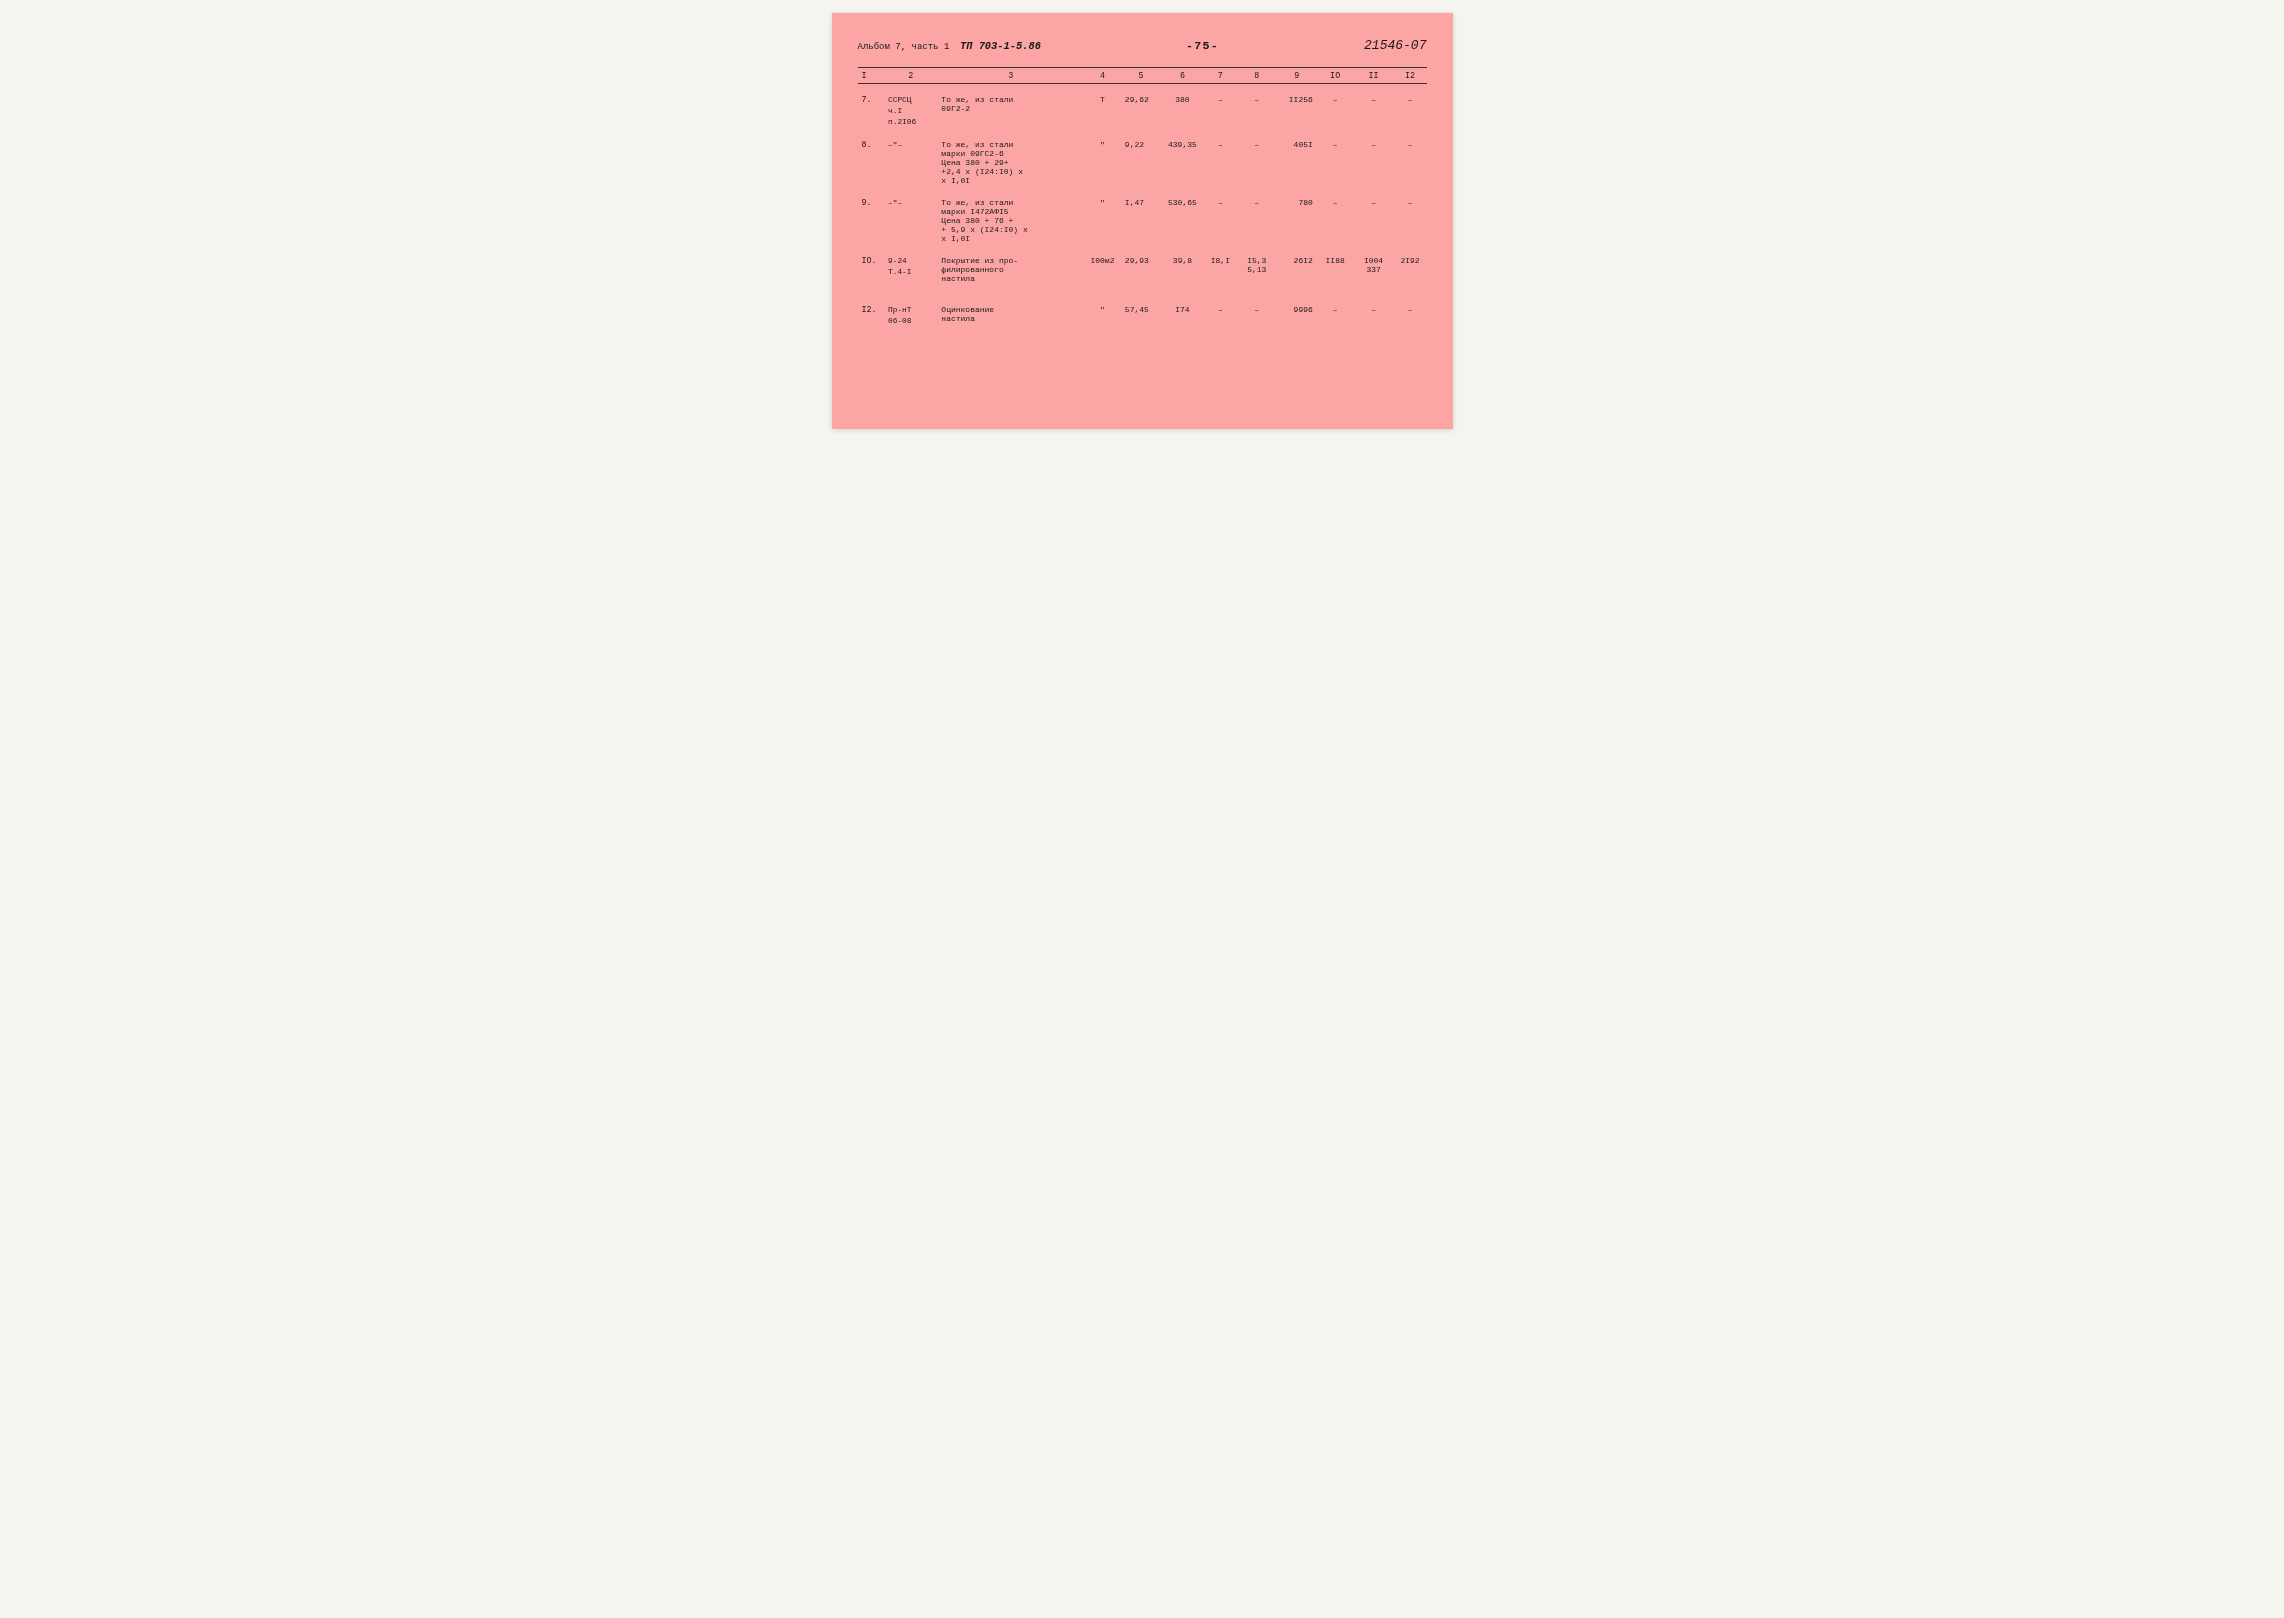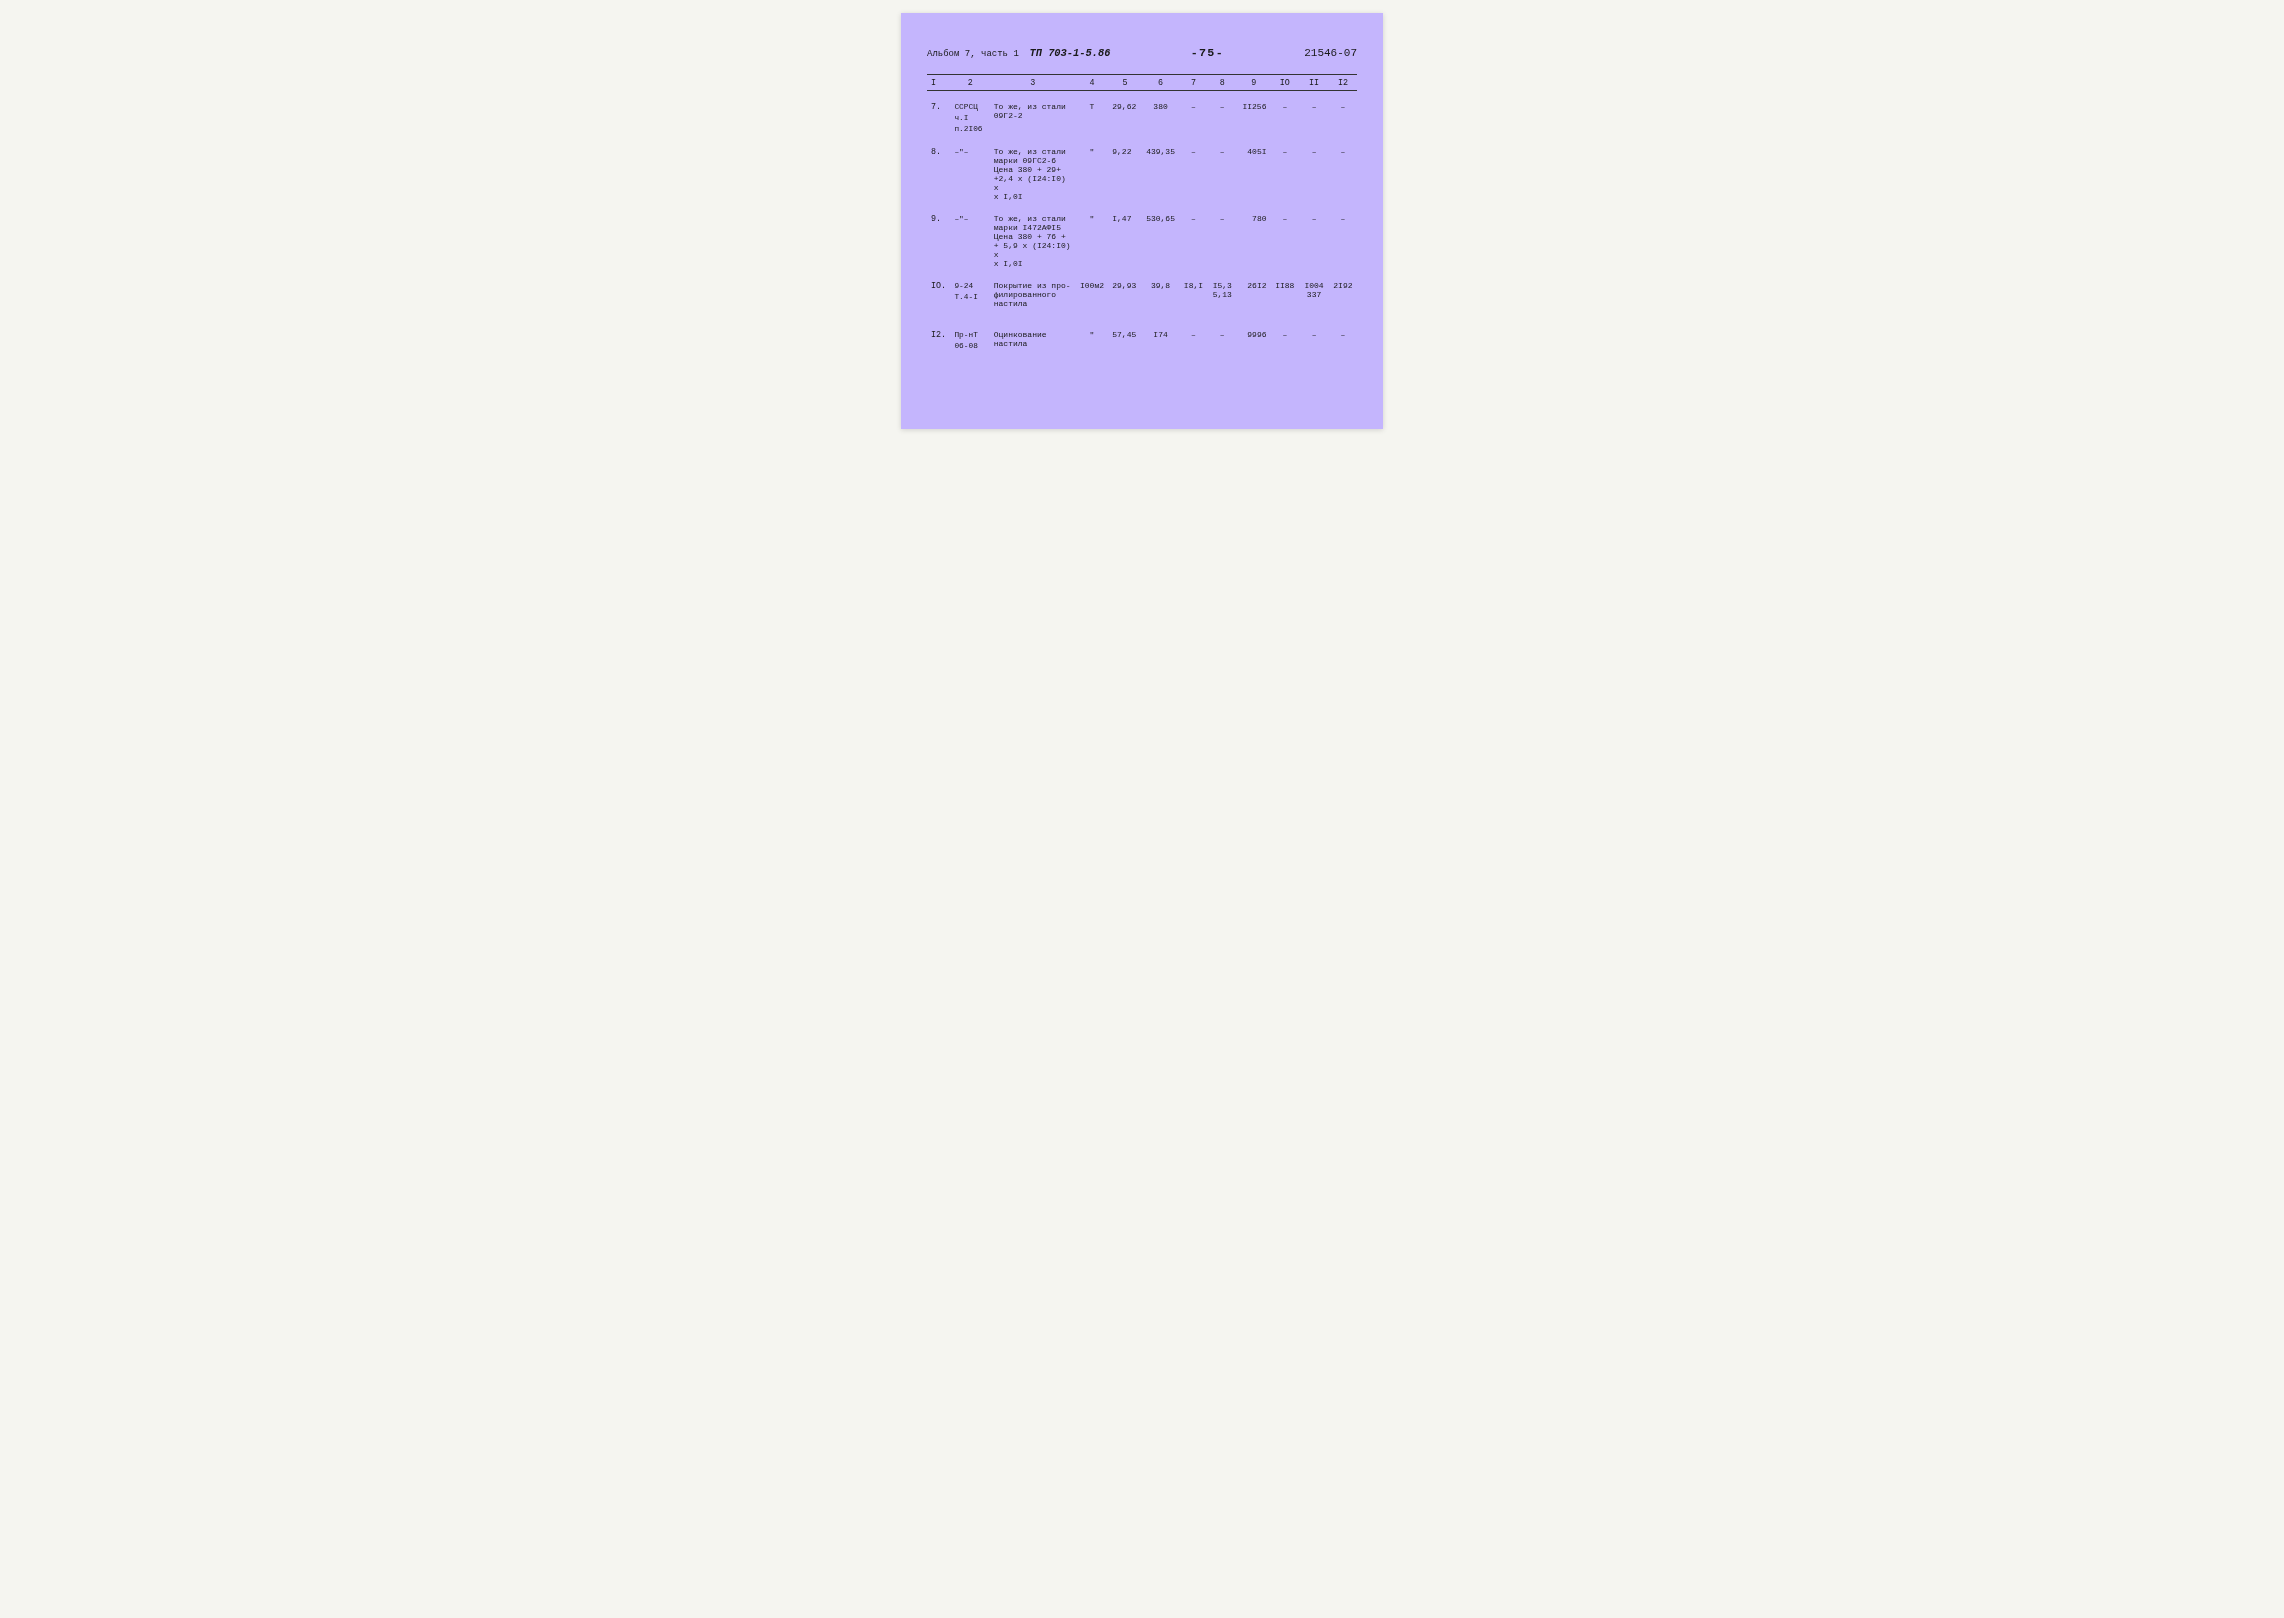--- a/index.html
+++ b/index.html
@@ -13,24 +13,24 @@
       font-family: 'Courier New', Courier, monospace;
       color: #1a1a1a;
       display: flex;
       justify-content: center;
       align-items: flex-start;
       min-height: 100vh;
       padding: 13px;
     }
 
     .page {
-      background: #c4b5fd;
-      width: 482px;
+      background: #fca5a5;
+      width: 621px;
       min-height: 416px;
-      padding: 22px 26px 26px 26px;
+      padding: 15px 26px 26px 26px;
       position: relative;
       box-shadow: 0 1.3px 5.2px rgba(0,0,0,0.15);
     }
 
     .header {
       display: flex;
       justify-content: space-between;
       align-items: baseline;
       margin-bottom: 11.7px;
       padding-bottom: 2.6px;
@@ -53,21 +53,22 @@
     }
 
     .header-center {
       font-size: 11.7px;
       font-weight: bold;
       letter-spacing: 1.3px;
       margin-top: 11px;
     }
 
     .header-right {
-      font-size: 11px;
+      font-size: 13px;
+      font-style: italic;
     }
 
     .table-container {
       width: 100%;
     }
 
     table {
       width: 100%;
       border-collapse: collapse;
       font-size: 7.8px;

